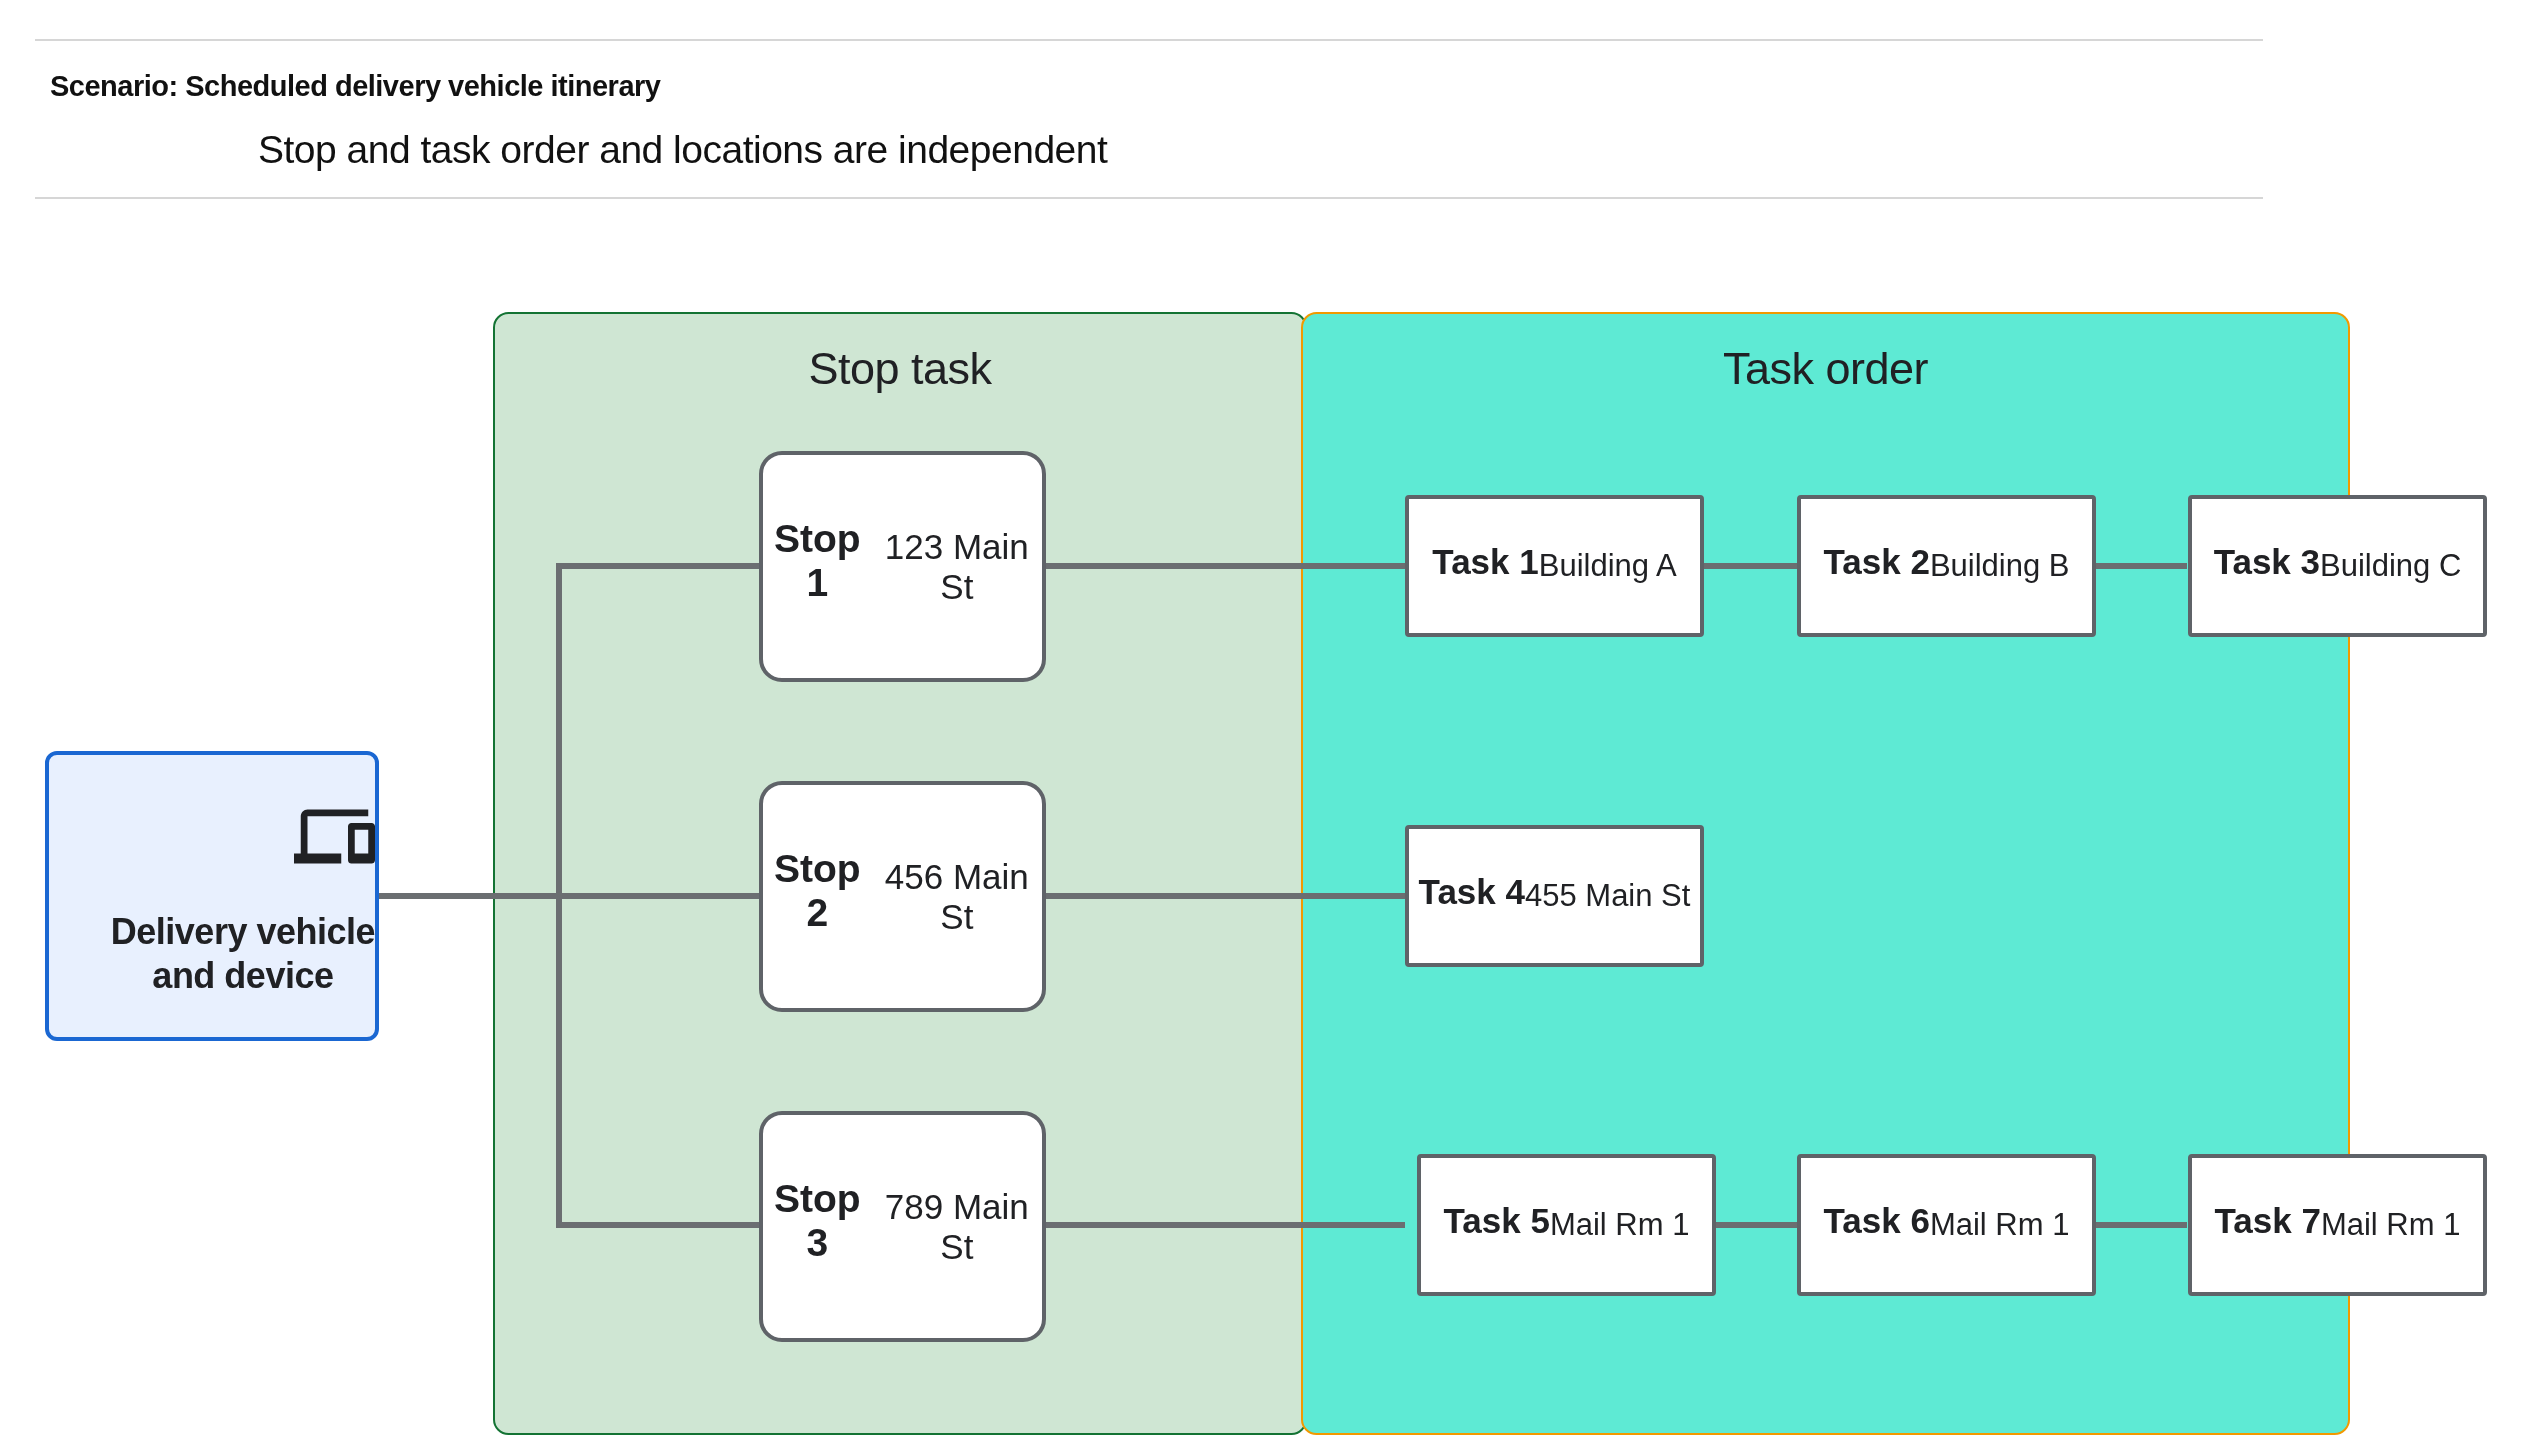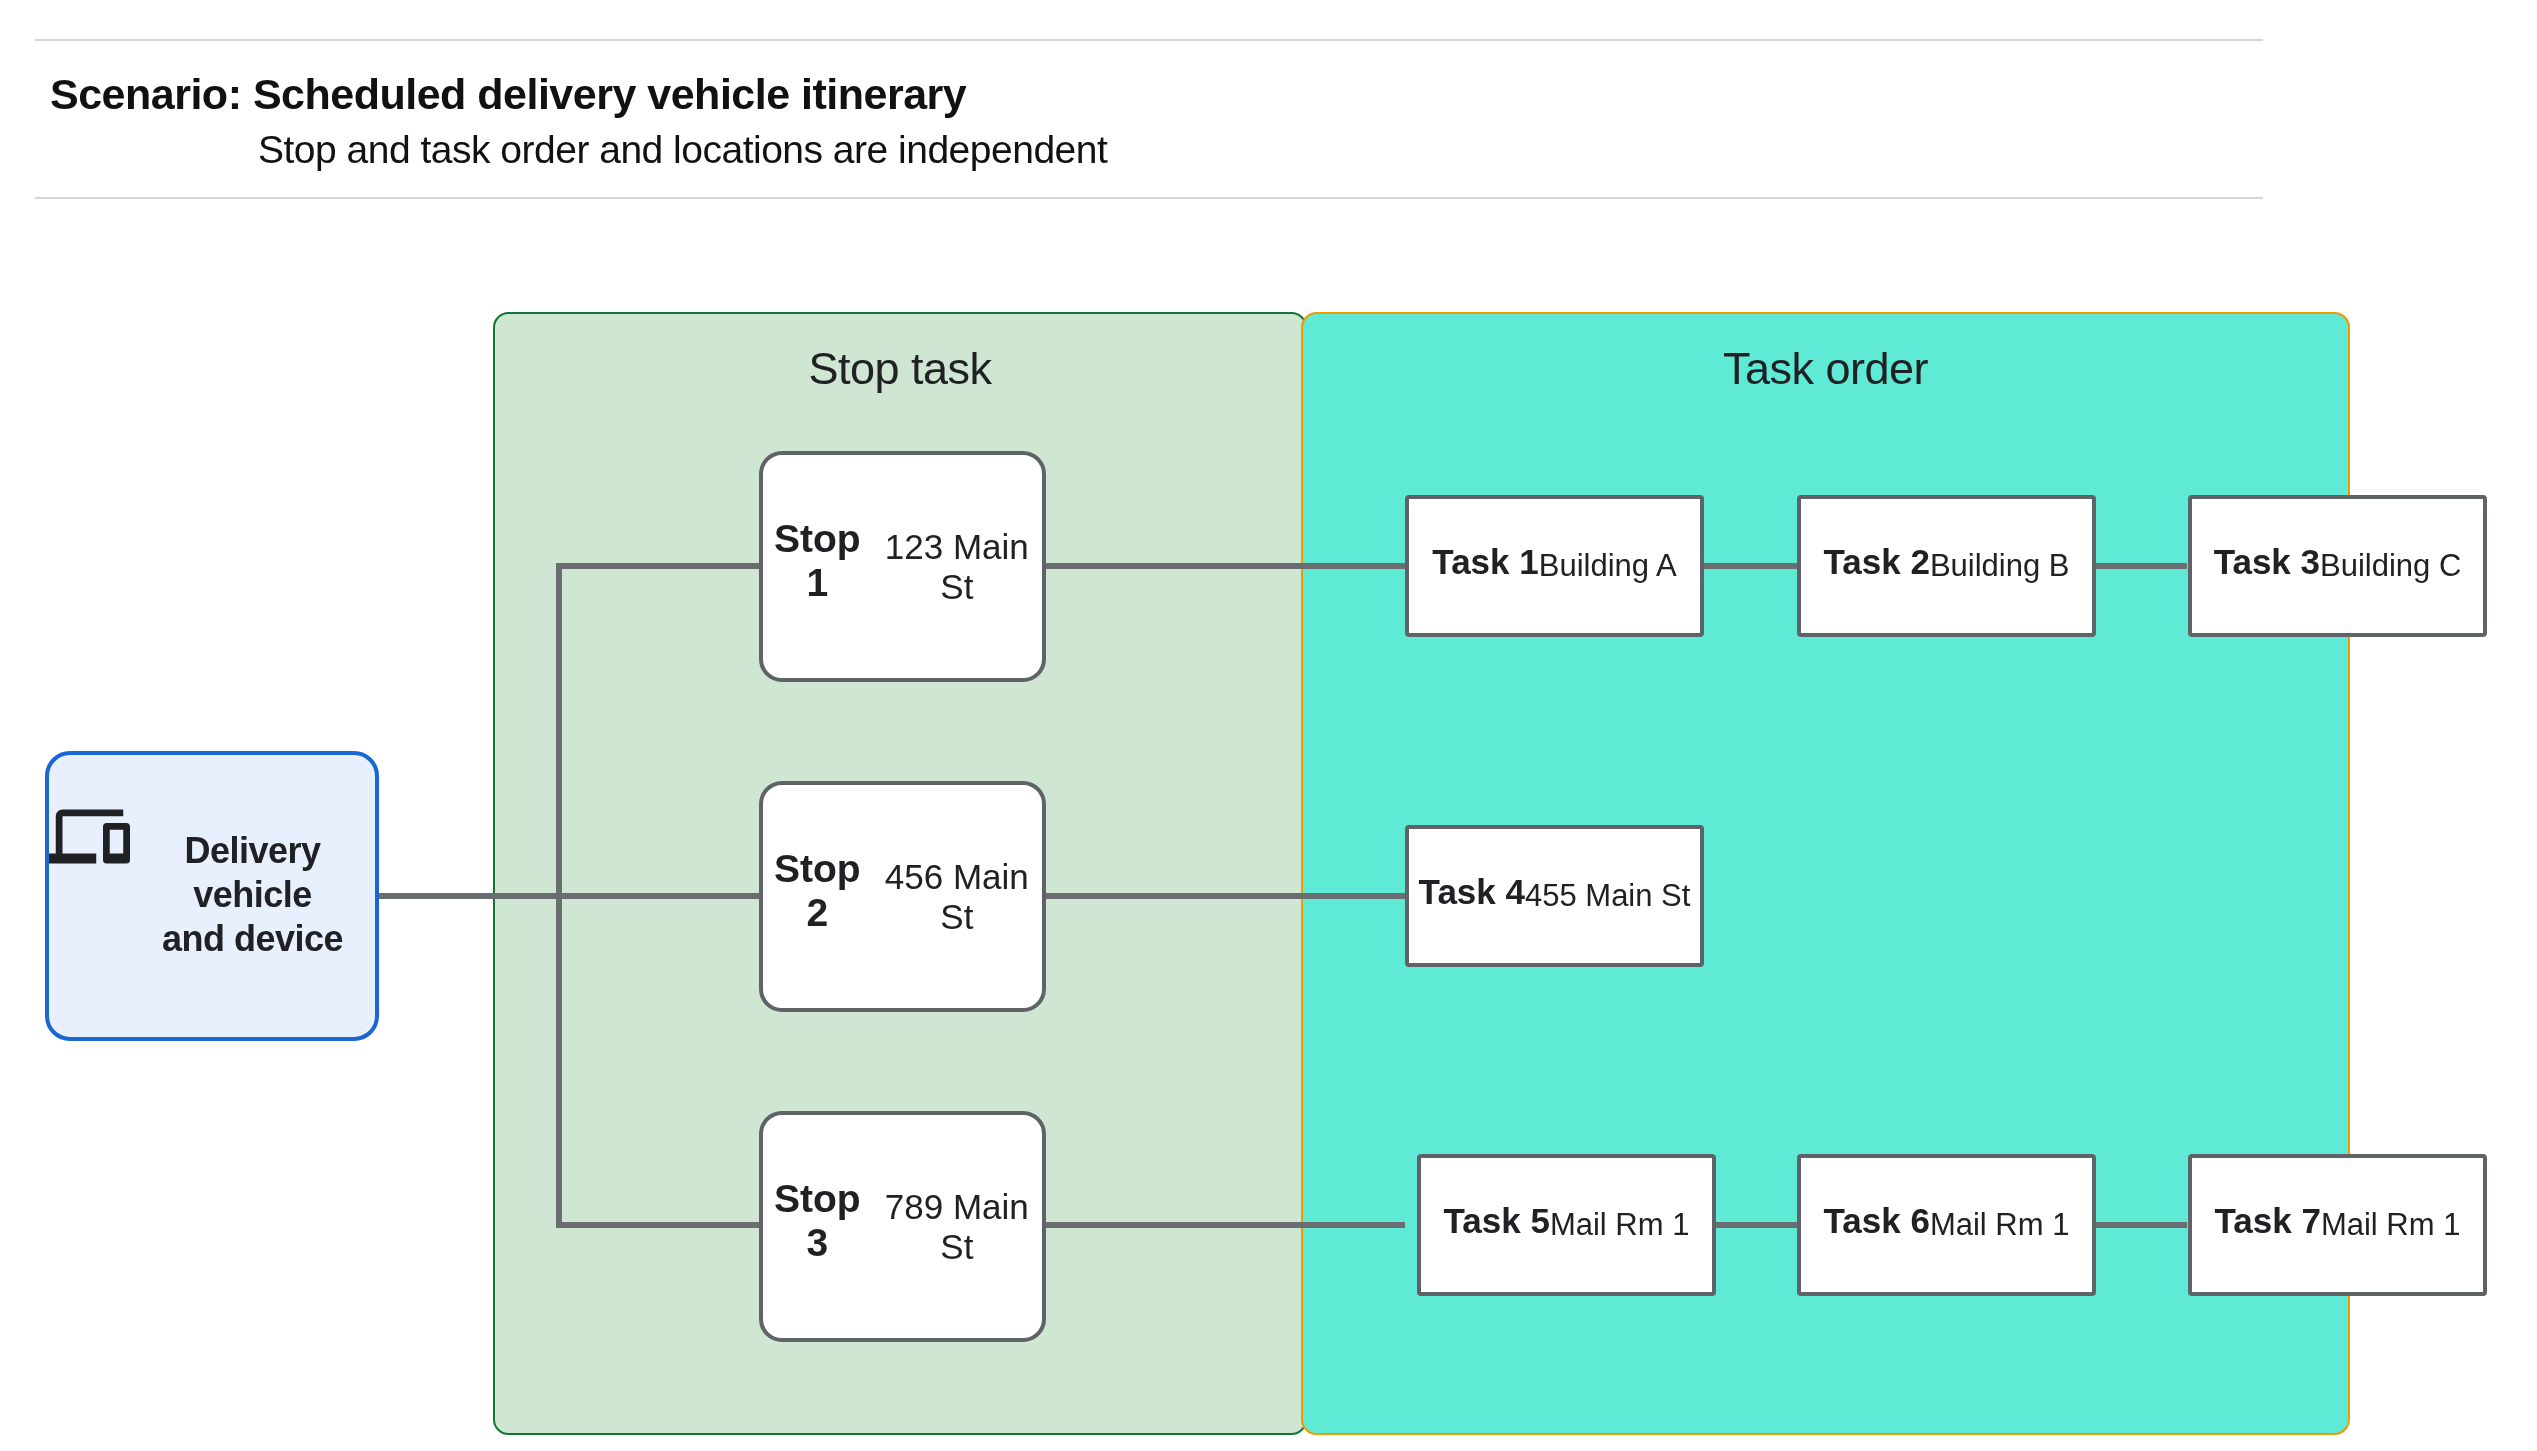--- a/index.html
+++ b/index.html
@@ -12,21 +12,21 @@
     color: #202124;
     overflow: hidden;
   }
 
   
   .rule { position: absolute; left: 35px; width: 2228px; height: 1.9px; background: #d6d6d6; }
   .rule-top { top: 39px; }
   .rule-bottom { top: 197px; }
   .hdr-title {
     position: absolute; left: 50px; top: 70px;
-    font-size: 43px; font-weight: 700; color: #111111;
+    font-size: 29px; font-weight: 700; color: #111111;
     white-space: nowrap; letter-spacing: -0.5px;
   }
   .hdr-subtitle {
     position: absolute; left: 258px; top: 128px;
     font-size: 39px; font-weight: 400; color: #111111;
     white-space: nowrap; letter-spacing: -0.5px;
   }
 
   
   .panel { position: absolute; top: 312px; height: 1123px; border-radius: 15.5px; box-sizing: border-box; z-index: 1; }
@@ -79,22 +79,22 @@
   #task-3 { left: 2188px; top: 495px; }
   #task-4 { left: 1405px; top: 825px; }
   #task-5 { left: 1405px; top: 1154px; margin-left: 12px; }
   #task-6 { left: 1797px; top: 1154px; }
   #task-7 { left: 2188px; top: 1154px; }
 
   
   .vehicle {
     position: absolute; left: 45px; top: 751px; width: 334px; height: 290px;
     box-sizing: border-box; background: #e8f0fe; border: 4.8px solid #1a67d2;
-    border-radius: 25px; z-index: 3;
-    display: flex; flex-direction: row; align-items: flex-start;
+    border-radius: 12px; z-index: 3;
+    display: flex; flex-direction: column; align-items: flex-end;
     padding-top: 41px; text-align: center;
   }
   .vehicle svg { display: block; }
   .vehicle-label {
     margin-top: 33px; font-size: 36px; font-weight: 700;
     line-height: 1.22; color: #202124; letter-spacing: -0.5px;
   }
 </style>
 </head>
 <body>

